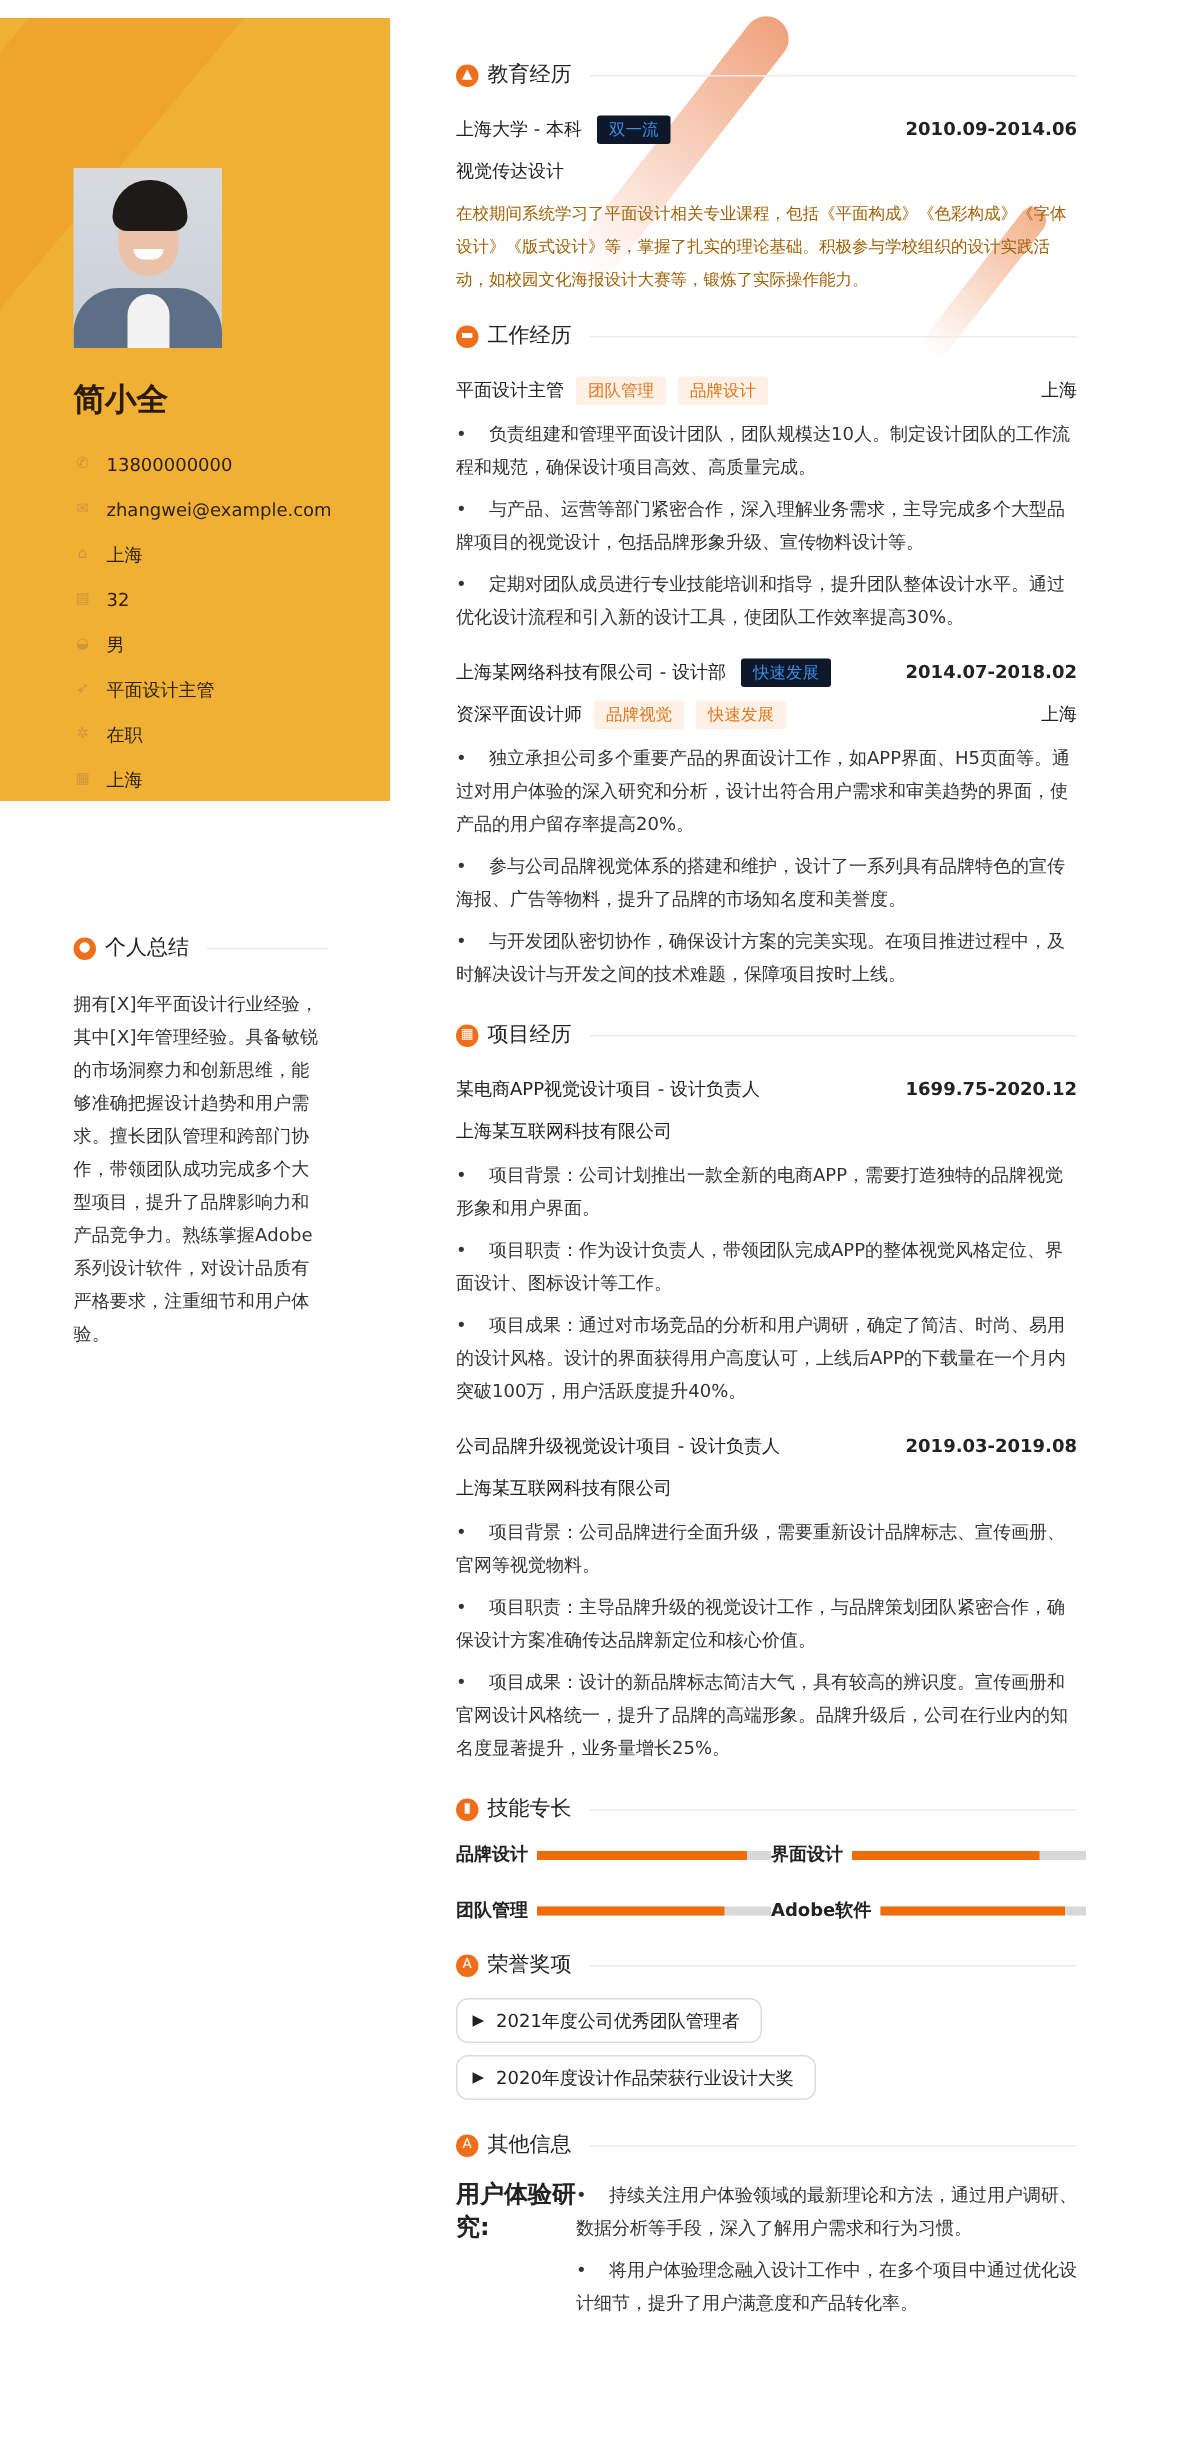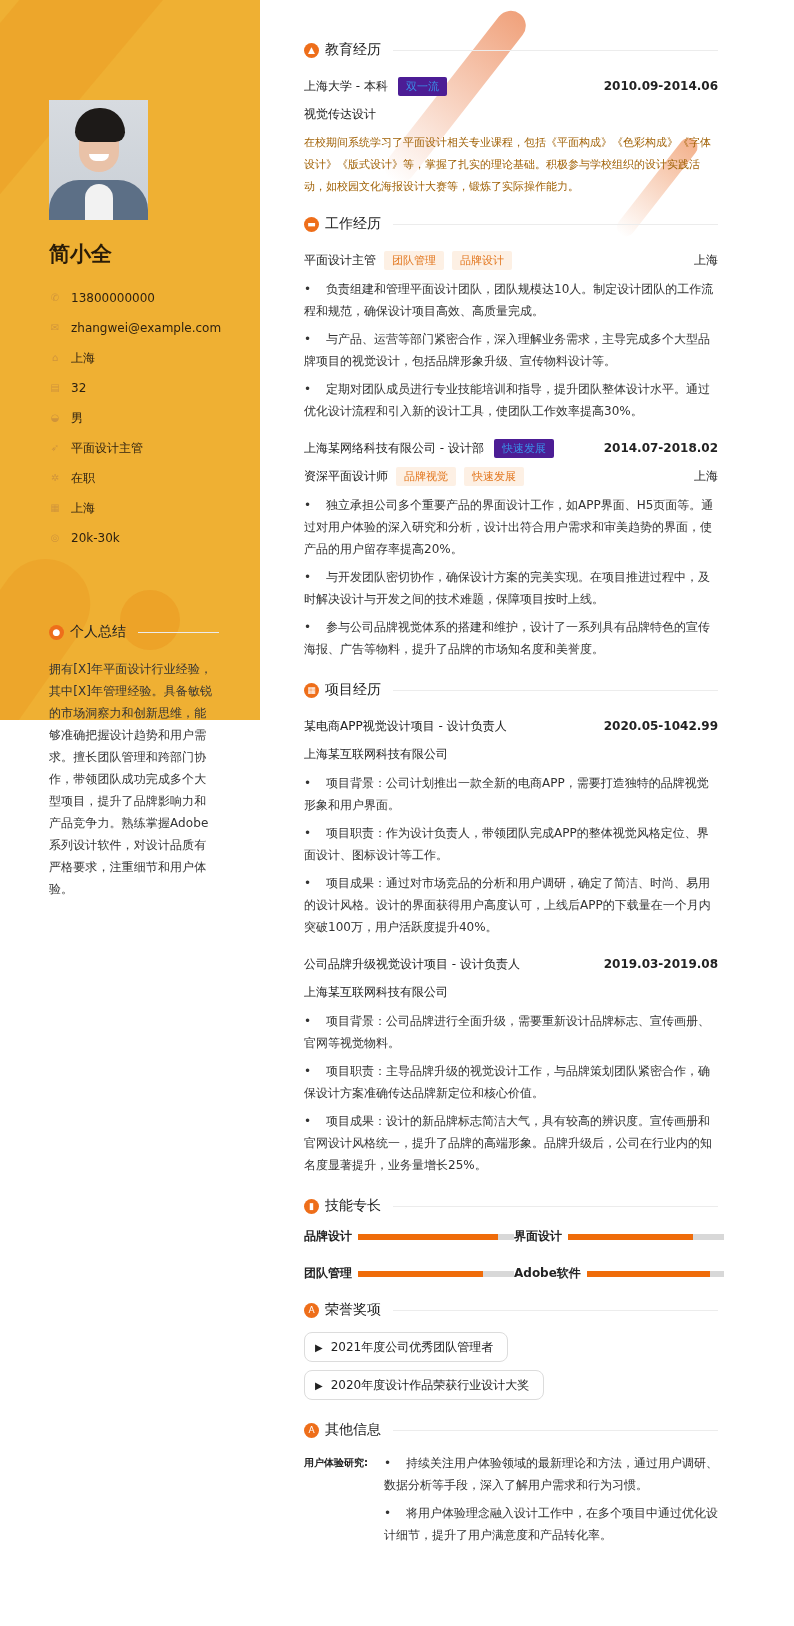--- a/index.html
+++ b/index.html
@@ -1,21 +1,21 @@
 <!DOCTYPE html>
 <html><head>
 <meta charset="utf-8">
 <style>
   * { box-sizing: border-box; margin: 0; padding: 0; }
   html, body { width: 794px; height: 1626px; background: #ffffff; overflow: hidden; }
   body { font-family: "DejaVu Sans", "Liberation Sans", sans-serif; color: #222; position: relative; font-size: 12px; }
 
   
   .side-top {
-    position: absolute; left: 0; top: 0; width: 260px; height: 720px;
+    position: absolute; left: 0; top: 12px; width: 260px; height: 522px;
     background: #efb033; overflow: hidden;
   }
   .side-top .band1 {
     position: absolute; left: 120px; top: -120px; width: 110px; height: 900px;
     background: rgba(236,150,30,0.35); transform: rotate(40deg); transform-origin: top left;
   }
   .side-top .band2 {
     position: absolute; left: -60px; top: 540px; width: 90px; height: 300px;
     background: rgba(236,150,30,0.35); transform: rotate(35deg); border-radius: 45px;
   }
@@ -58,21 +58,21 @@
   .deco2 {
     position: absolute; left: 685px; top: 140px; width: 18px; height: 120px; border-radius: 9px;
     background: linear-gradient(#f3b08a, rgba(255,255,255,0)); transform: rotate(38deg); transform-origin: top center;
   }
   .main { position: absolute; left: 304px; top: 38px; width: 414px; }
   .section { margin-bottom: 10px; }
   .section .sec-head { margin-bottom: 10px; }
   .row { display: flex; justify-content: space-between; align-items: center; height: 28px; }
   .row-left { display: flex; align-items: center; }
   .bold { font-weight: normal; font-size: 12px; color: #222; }
-  .tag-blue { background: #4c1d95; color: #3a8ee6; font-size: 11px; padding: 2px 8px; margin-left: 10px; border-radius: 2px; }
+  .tag-blue { background: #0f172a; color: #3a8ee6; font-size: 11px; padding: 2px 8px; margin-left: 10px; border-radius: 2px; }
   .tag-orange { background: #fdf0e4; color: #e2761e; font-size: 11px; padding: 2px 8px; margin-left: 8px; border-radius: 2px; }
   .date { font-weight: bold; font-size: 12px; color: #222; }
   .para { font-size: 11px; line-height: 22px; color: #a16207; }
   .bullets { list-style: none; }
   .bullets li { font-size: 12px; line-height: 22px; color: #333; margin-bottom: 6px; position: relative; padding-left: 0; }
   .bullets li .dot { display: inline-block; width: 22px; }
   .entry { margin-bottom: 12px; }
 
   .skills { display: grid; grid-template-columns: 210px 210px; row-gap: 20px; margin-top: 4px; margin-bottom: 16px; }
   .skill { display: flex; align-items: center; }
@@ -81,21 +81,21 @@
   .bar-fill { position: absolute; left: 0; top: 0; height: 6px; background: #ef6c0a; }
 
   .awards { margin-top: 4px; }
   .award {
     display: inline-flex; align-items: center; border: 1px solid #dcdcdc; border-radius: 8px;
     padding: 0 14px 0 10px; height: 30px; margin-bottom: 8px; font-size: 12px; color: #222;
   }
   .award .tri { font-size: 10px; margin-right: 8px; }
 
   .other { display: flex; margin-top: 4px; }
-  .other-label { width: 80px; font-weight: bold; font-size: 10px; line-height: 22px; flex: none; }
+  .other-label { width: 80px; font-weight: bold; font-size: 16px; line-height: 22px; flex: none; }
   .other-list { width: 334px; }
 </style>
 </head>
 <body>
 
 <div class="side-top">
   <div class="band1"></div>
   <div class="band2"></div>
   <div class="band3"></div>
 
@@ -216,37 +216,37 @@
       <div class="row">
         <div class="row-left">
           <span class="bold">资深平面设计师</span>
           <span class="tag-orange">品牌视觉</span>
           <span class="tag-orange">快速发展</span>
         </div>
         <span class="bold">上海</span>
       </div>
       <ul class="bullets" style="margin-top:4px;">
         <li><span class="dot">•</span><span>独立承担公司多个重要产品的界面设计工作，如APP界面、H5页面等。通过对用户体验的深入研究和分析，设计出符合用户需求和审美趋势的界面，使产品的用户留存率提高20%。</span></li>
+        <li><span class="dot">•</span><span>参与公司品牌视觉体系的搭建和维护，设计了一系列具有品牌特色的宣传海报、广告等物料，提升了品牌的市场知名度和美誉度。</span></li>
         <li><span class="dot">•</span><span>与开发团队密切协作，确保设计方案的完美实现。在项目推进过程中，及时解决设计与开发之间的技术难题，保障项目按时上线。</span></li>
-        <li><span class="dot">•</span><span>参与公司品牌视觉体系的搭建和维护，设计了一系列具有品牌特色的宣传海报、广告等物料，提升了品牌的市场知名度和美誉度。</span></li>
       </ul>
     </div>
   </div>
 
   <div class="section" style="margin-top:18px;">
     <div class="sec-head">
       <span class="sec-icon">▦</span>
       <span class="sec-title">项目经历</span>
       <span class="sec-line"></span>
     </div>
 
     <div class="entry">
       <div class="row">
         <span class="bold">某电商APP视觉设计项目 - 设计负责人</span>
-        <span class="date">2020.05-1042.99</span>
+        <span class="date">1699.75-2020.12</span>
       </div>
       <div class="row">
         <span class="bold">上海某互联网科技有限公司</span>
       </div>
       <ul class="bullets" style="margin-top:4px;">
         <li><span class="dot">•</span><span>项目背景：公司计划推出一款全新的电商APP，需要打造独特的品牌视觉形象和用户界面。</span></li>
         <li><span class="dot">•</span><span>项目职责：作为设计负责人，带领团队完成APP的整体视觉风格定位、界面设计、图标设计等工作。</span></li>
         <li><span class="dot">•</span><span>项目成果：通过对市场竞品的分析和用户调研，确定了简洁、时尚、易用的设计风格。设计的界面获得用户高度认可，上线后APP的下载量在一个月内突破100万，用户活跃度提升40%。</span></li>
       </ul>
     </div>

